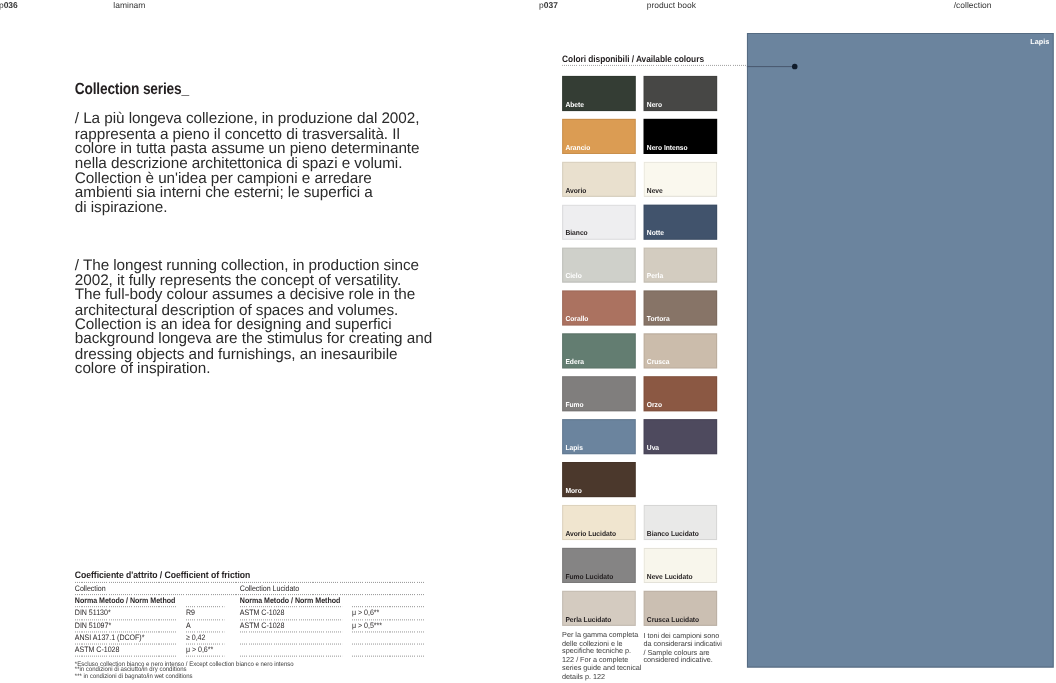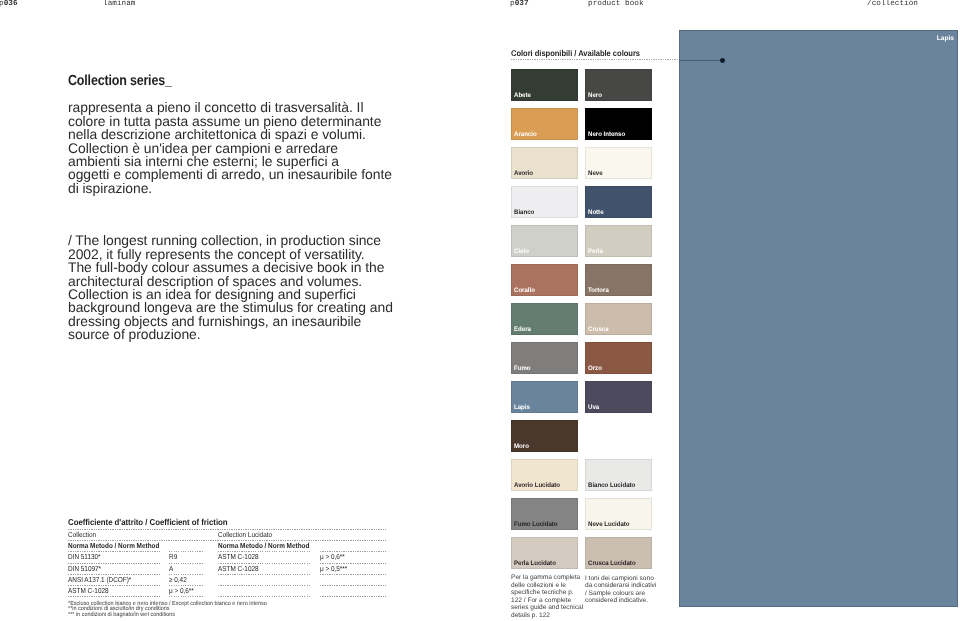--- a/index.html
+++ b/index.html
@@ -2,28 +2,28 @@
 <html><head>
 <meta charset="utf-8">
 <title>Collection series</title>
 <style>
   html,body{margin:0;padding:0;}
   body{width:960px;height:621px;background:#ffffff;font-family:"Liberation Sans",sans-serif;
        color:#231f20;-webkit-font-smoothing:antialiased;text-rendering:geometricPrecision;overflow:hidden;position:relative;}
   .page{position:absolute;inset:0;}
 
   
-  .hdr{position:absolute;top:0;left:0;width:792px;height:18px;font-family:Liberation Mono, monospace;}
+  .hdr{position:absolute;top:0;left:0;width:792px;height:18px;}
   .hdr span{position:absolute;top:-0.3px;font-size:7.7px;letter-spacing:.02px;color:#333;white-space:nowrap;}
   .hdr .pnum{font-weight:400;}
   .hdr .pnum b{font-weight:700;}
   .hdr .pnum i{font-style:normal;font-weight:400;}
   .h-l-num{left:-1px;}
   .h-l-brand{left:103px;}
-  .h-r-num{left:510px;}
+  .h-r-num{left:490px;}
   .h-r-book{left:588px;}
   .h-r-coll{left:867px;}
   .title{position:absolute;left:68px;top:72.5px;font-size:14.6px;font-weight:700;letter-spacing:-.2px;transform:scaleX(.855);transform-origin:0 0;white-space:nowrap;}
   .para{position:absolute;left:68px;width:340px;font-size:13.9px;line-height:13.43px;letter-spacing:-.05px;color:#2b2b2b;white-space:nowrap;}
   #para-it{top:101.2px;}
   #para-en{top:234.3px;}
 
   
   .tbl{position:absolute;left:68px;top:517px;width:318px;height:84px;}
   .tbl-title{position:absolute;left:0;top:0px;font-size:8.6px;font-weight:700;letter-spacing:-.05px;white-space:nowrap;transform:scaleX(.915);transform-origin:0 0;}
@@ -62,37 +62,37 @@
   <div class="hdr">
     <span class="pnum h-l-num"><i>p</i><b>036</b></span>
     <span class="h-l-brand">laminam</span>
     <span class="pnum h-r-num"><i>p</i><b>037</b></span>
     <span class="h-r-book">product book</span>
     <span class="h-r-coll">/collection</span>
   </div>
 
   <div class="title">Collection series_</div>
   <div class="para" id="para-it">
+      <div class="pline">/ La più longeva collezione, in produzione dal 2002,</div>
       <div class="pline">rappresenta a pieno il concetto di trasversalità. Il</div>
       <div class="pline">colore in tutta pasta assume un pieno determinante</div>
       <div class="pline">nella descrizione architettonica di spazi e volumi.</div>
       <div class="pline">Collection è un'idea per campioni e arredare</div>
       <div class="pline">ambienti sia interni che esterni; le superfici a</div>
-      <div class="pline">oggetti e complementi di arredo, un inesauribile fonte</div>
       <div class="pline">di ispirazione.</div>
     </div>
   <div class="para" id="para-en">
       <div class="pline">/ The longest running collection, in production since</div>
       <div class="pline">2002, it fully represents the concept of versatility.</div>
-      <div class="pline">The full-body colour assumes a decisive book in the</div>
+      <div class="pline">The full-body colour assumes a decisive role in the</div>
       <div class="pline">architectural description of spaces and volumes.</div>
       <div class="pline">Collection is an idea for designing and superfici</div>
       <div class="pline">background longeva are the stimulus for creating and</div>
       <div class="pline">dressing objects and furnishings, an inesauribile</div>
-      <div class="pline">source of produzione.</div>
+      <div class="pline">colore of inspiration.</div>
     </div>
 
   <div class="tbl">
     <div class="tbl-title">Coefficiente d'attrito / Coefficient of friction</div>
     <div id="tbl-body" style="height: 68.9px;">
         <div class="dots" style="top: 0px; left: 0px; width: 318px;"></div>
         <div class="dots" style="top: 11.3px; left: 0px; width: 318px;"></div>
         <div class="dots" style="top: 22.3px; left: 0px; width: 92px;"></div>
         <div class="dots" style="top: 22.3px; left: 101px; width: 35px;"></div>
         <div class="dots" style="top: 22.3px; left: 150px; width: 93px;"></div>

